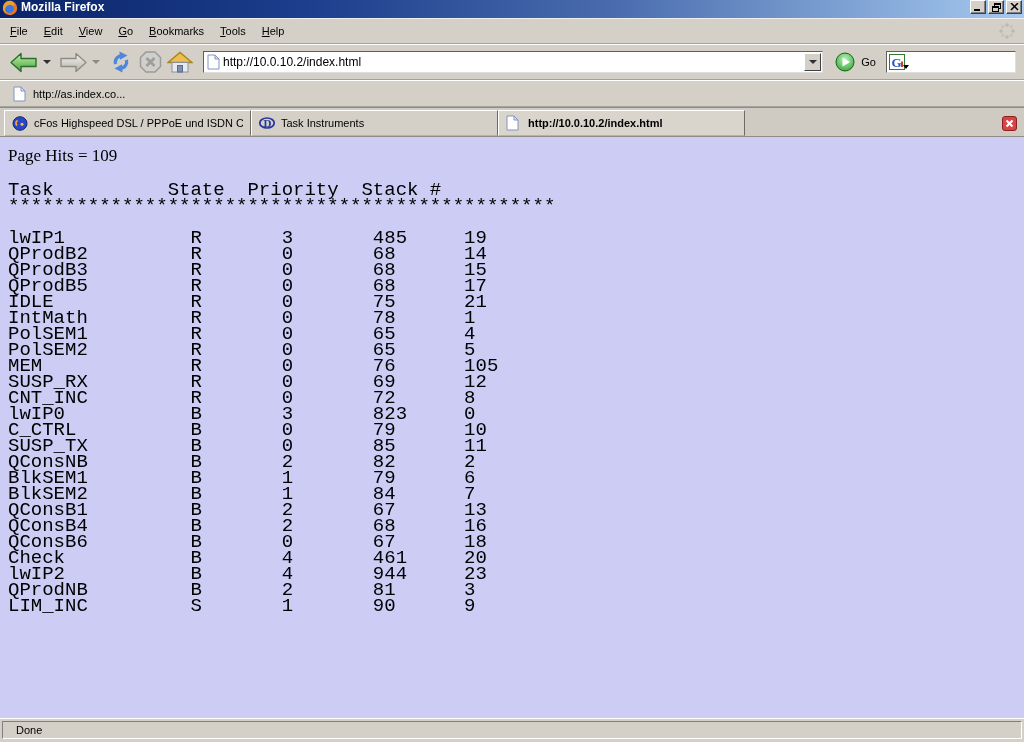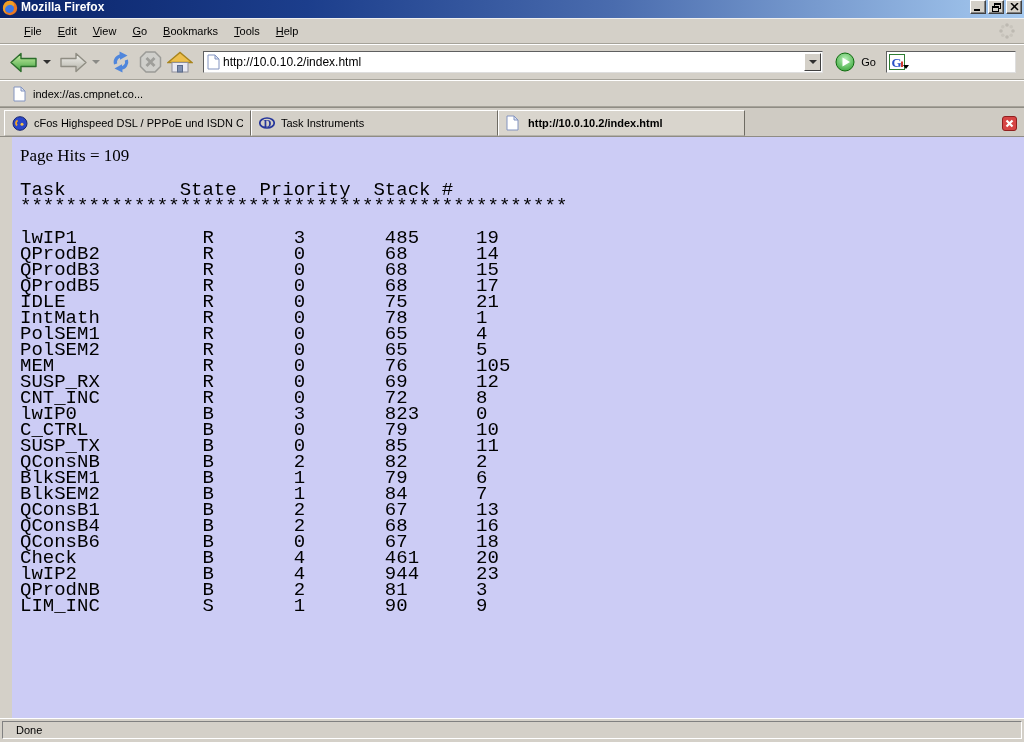--- a/index.html
+++ b/index.html
@@ -13,21 +13,21 @@
     background:linear-gradient(90deg,#0a246a 0%,#1c3e8c 30%,#4a6cae 60%,#a6caf0 100%);
     color:#fff; font-size:12px; font-weight:bold; }
   .titlebar .fficon { width:16px; height:16px; margin-right:3px; flex:0 0 16px; }
   .win-controls { margin-left:auto; display:flex; gap:2px; padding-right:2px; }
   .winbtn { width:16px; height:14px; background:#d4d0c8; border:1px solid;
     border-color:#ffffff #404040 #404040 #ffffff; box-shadow:inset -1px -1px 0 #808080;
     display:flex; align-items:center; justify-content:center; }
 
   
   .menubar { height:26px; flex:0 0 26px; background:#d4d0c8; border-top:1px solid #efefef;
-    border-bottom:1px solid #a5a299; display:flex; align-items:center; padding-left:16px; font-size:11px; }
+    border-bottom:1px solid #a5a299; display:flex; align-items:center; padding-left:2px; font-size:11px; }
   .menu-item { padding:4px 8px; color:#000; }
   .menu-item u { text-decoration:underline; }
   .throbber { margin-left:auto; margin-right:8px; width:18px; height:18px; }
 
   
   .navbar { height:36px; flex:0 0 36px; background:#d4d0c8; border-top:1px solid #ffffff;
     border-bottom:1px solid #a5a299; display:flex; align-items:center; padding:0 8px; }
   .navbtn { display:flex; align-items:center; justify-content:center; padding:2px; }
   .drop-caret { width:0; height:0; border-left:4px solid transparent; border-right:4px solid transparent;
     border-top:4px solid #303030; margin:0 6px 0 3px; }
@@ -57,21 +57,21 @@
     border-bottom:1px solid #8f8c84; position:relative; display:flex; align-items:flex-end; padding:0 30px 0 4px; }
   .tab { width:247px; height:26px; display:flex; align-items:center; gap:6px; padding:0 7px;
     background:#d4d0c8; border:1px solid; border-color:#ffffff #6e6b63 #b5b2aa #ffffff;
     font-size:11px; white-space:nowrap; overflow:hidden; }
   .tab.active { font-weight:bold; background:#d9d5cd; }
   .tab .tab-label { overflow:hidden; white-space:nowrap; }
   .tab-icon { flex:0 0 16px; width:16px; height:16px; }
   .close-tab { position:absolute; right:7px; top:8px; width:15px; height:15px; }
 
   
-  .content { flex:0 0 581px; height:581px; background:#ccccf5; position:relative; overflow:hidden;margin-left:12px; }
+  .content { flex:0 0 581px; height:581px; background:#ccccf5; position:relative; overflow:hidden; }
   .hits { position:absolute; left:8px; top:9px; font-family:"Liberation Serif", serif;
     font-size:17px; color:#000; }
   .tasktable { position:absolute; left:8px; top:45px; margin:0;
     font-family:"Liberation Mono", monospace; font-size:19px; line-height:16px; color:#000; }
 
   
   .statusbar { height:24px; flex:0 0 24px; background:#d4d0c8; border-top:1px solid #ffffff; padding:2px; }
   .status-panel { height:18px; border:1px solid; border-color:#808080 #ffffff #ffffff #808080;
     display:flex; align-items:center; padding-left:13px; font-size:11px; color:#000; }
 </style>
@@ -220,21 +220,21 @@
   </div>
 
   <div class="bookmarksbar">
     <span class="bm-item">
       <span style="width:13px;height:16px;">
         <svg width="13" height="16" viewBox="0 0 13 16">
             <path d="M1 1h7l4 4v10H1z" fill="#fff" stroke="#8394c0"></path>
             <path d="M8 1l4 4H8z" fill="#dfe6f5" stroke="#8394c0"></path>
           </svg>
       </span>
-      <span>index://as.cmpnet.co...</span>
+      <span>http://as.index.co...</span>
     </span>
   </div>
 
   <div class="tabstrip">
     <span class="close-tab">
       <svg width="15" height="15" viewBox="0 0 15 15">
         <rect x="0.5" y="0.5" width="14" height="14" rx="2.5" fill="#d64545" stroke="#8f1f1f"></rect>
         <path d="M4.5 4.5l6 6M10.5 4.5l-6 6" stroke="#fff" stroke-width="2.2"></path>
       </svg>
     </span>

